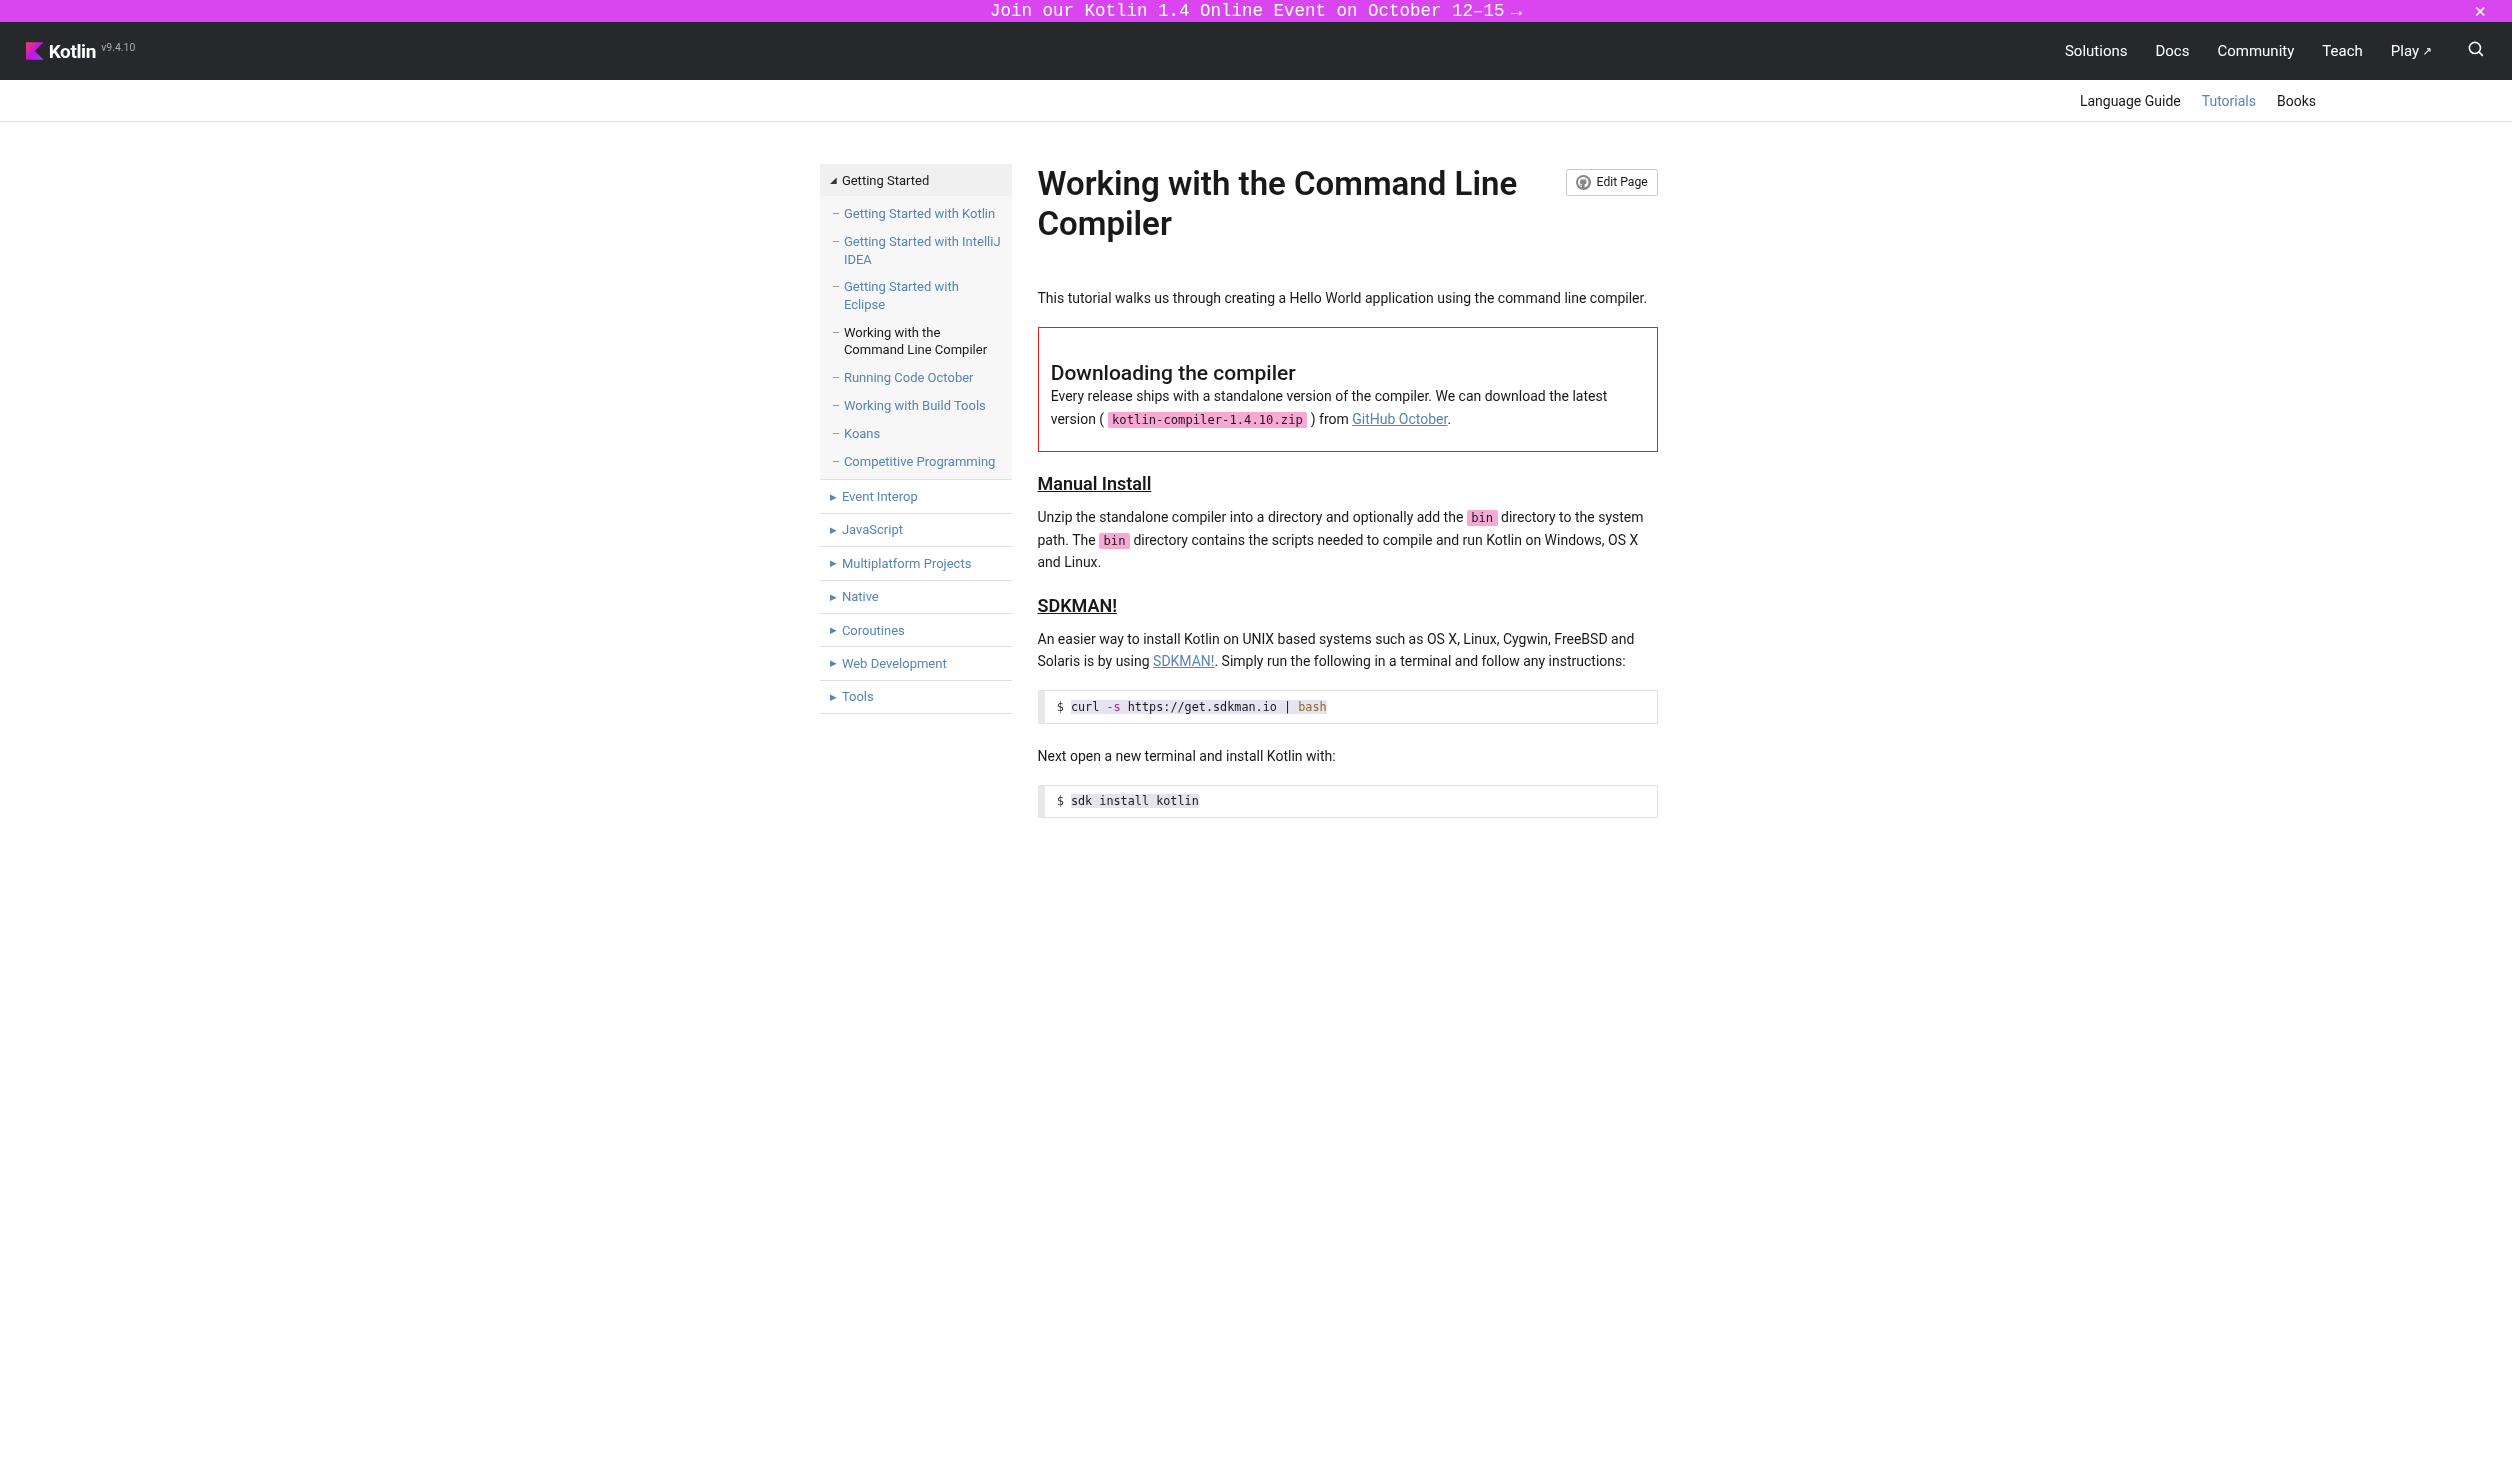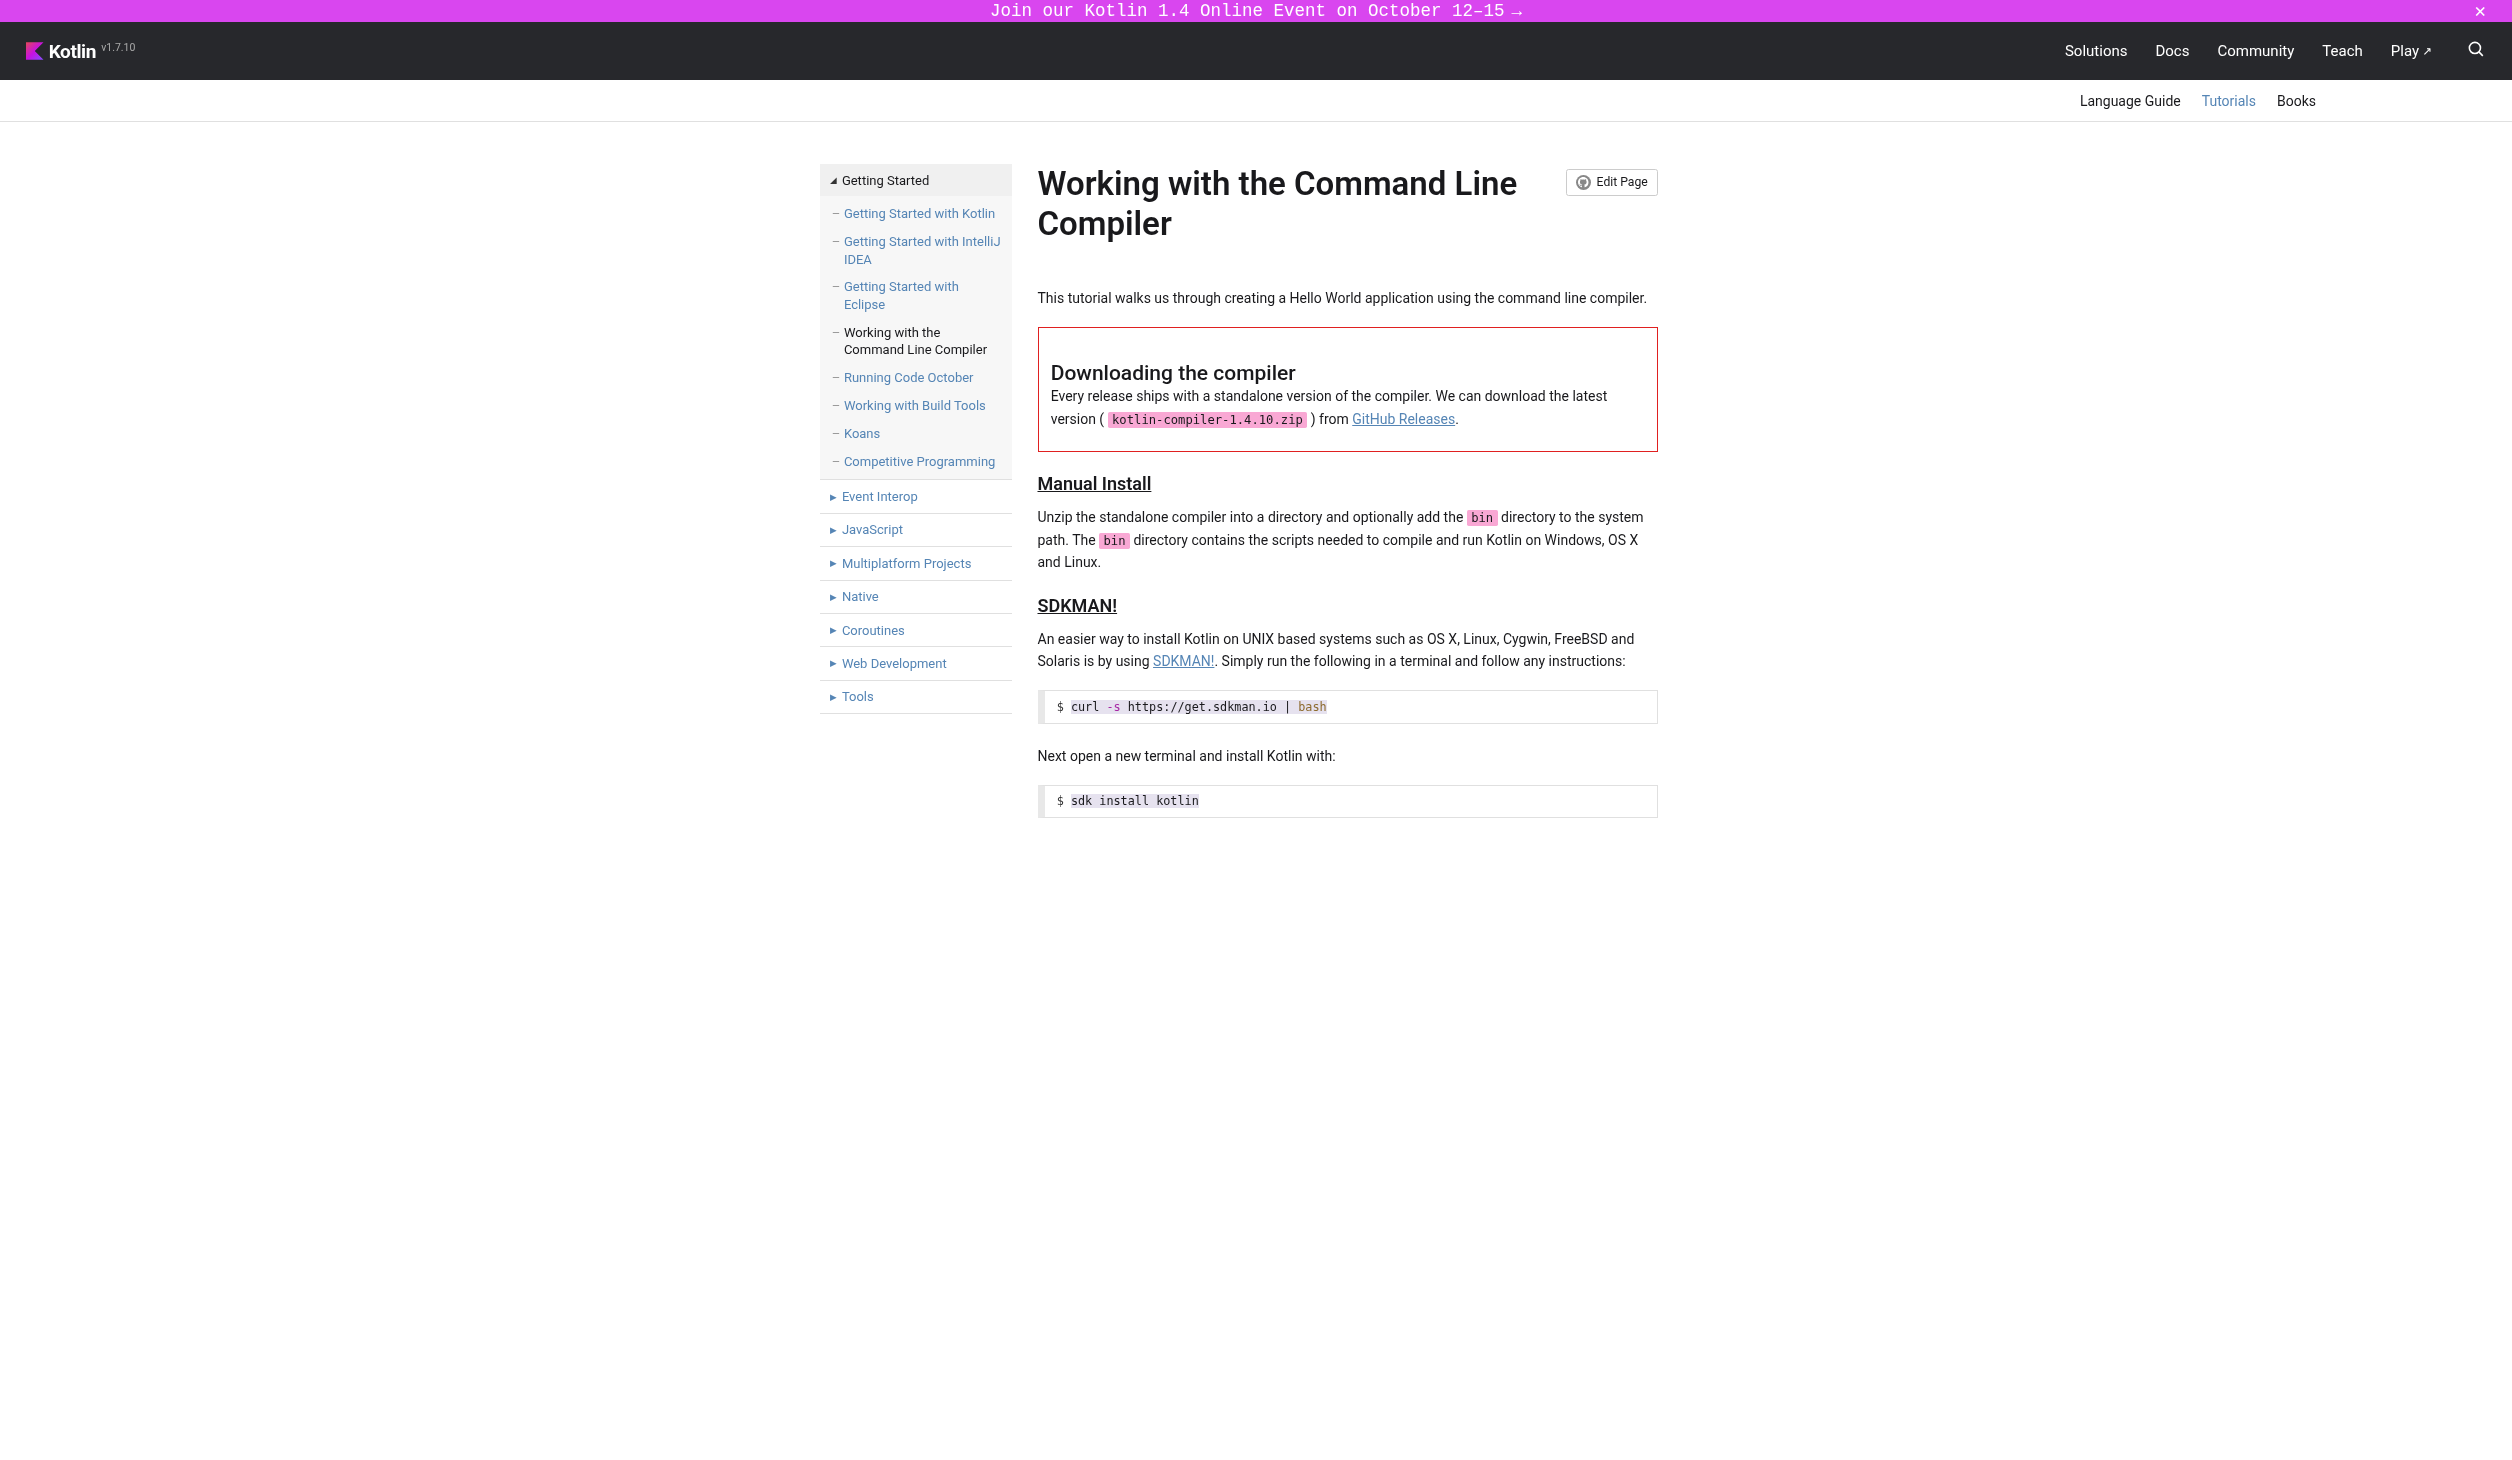--- a/index.html
+++ b/index.html
@@ -169,21 +169,21 @@
 <div class="banner">
   <span>Join our Kotlin 1.4 Online Event on October 12–15</span>
   <span class="banner-arrow">→</span>
   <span class="banner-close">✕</span>
 </div>
 
 <div class="topnav">
   <div class="logo">
     <div class="logo-mark"></div>
     <span class="logo-text">Kotlin</span>
-    <span class="version">v1.7.10</span>
+    <span class="version">v9.4.10</span>
   </div>
   <div class="topnav-spacer"></div>
   <div class="topnav-item">Solutions</div>
   <div class="topnav-item">Docs</div>
   <div class="topnav-item">Community</div>
   <div class="topnav-item">Teach</div>
   <div class="topnav-item">
     <span>Play</span>
     <span class="ext-icon">↗</span>
   </div>
@@ -274,21 +274,21 @@
         </span>
         <span>Edit Page</span>
       </div>
     </div>
 
     <p>This tutorial walks us through creating a Hello World application using the command line compiler.</p>
 
     <div class="highlight-box">
       <h2>Downloading the compiler</h2>
       <p>
-        <span>Every release ships with a standalone version of the compiler. We can download the latest version ( </span><code class="inline">kotlin-compiler-1.4.10.zip</code><span> ) from </span><a class="link">GitHub Releases</a><span>.</span>
+        <span>Every release ships with a standalone version of the compiler. We can download the latest version ( </span><code class="inline">kotlin-compiler-1.4.10.zip</code><span> ) from </span><a class="link">GitHub October</a><span>.</span>
       </p>
     </div>
 
     <h3>Manual Install</h3>
     <p>
       <span>Unzip the standalone compiler into a directory and optionally add the </span><code class="inline">bin</code><span> directory to the system path. The </span><code class="inline">bin</code><span> directory contains the scripts needed to compile and run Kotlin on Windows, OS X and Linux.</span>
     </p>
 
     <h3>SDKMAN!</h3>
     <p>

